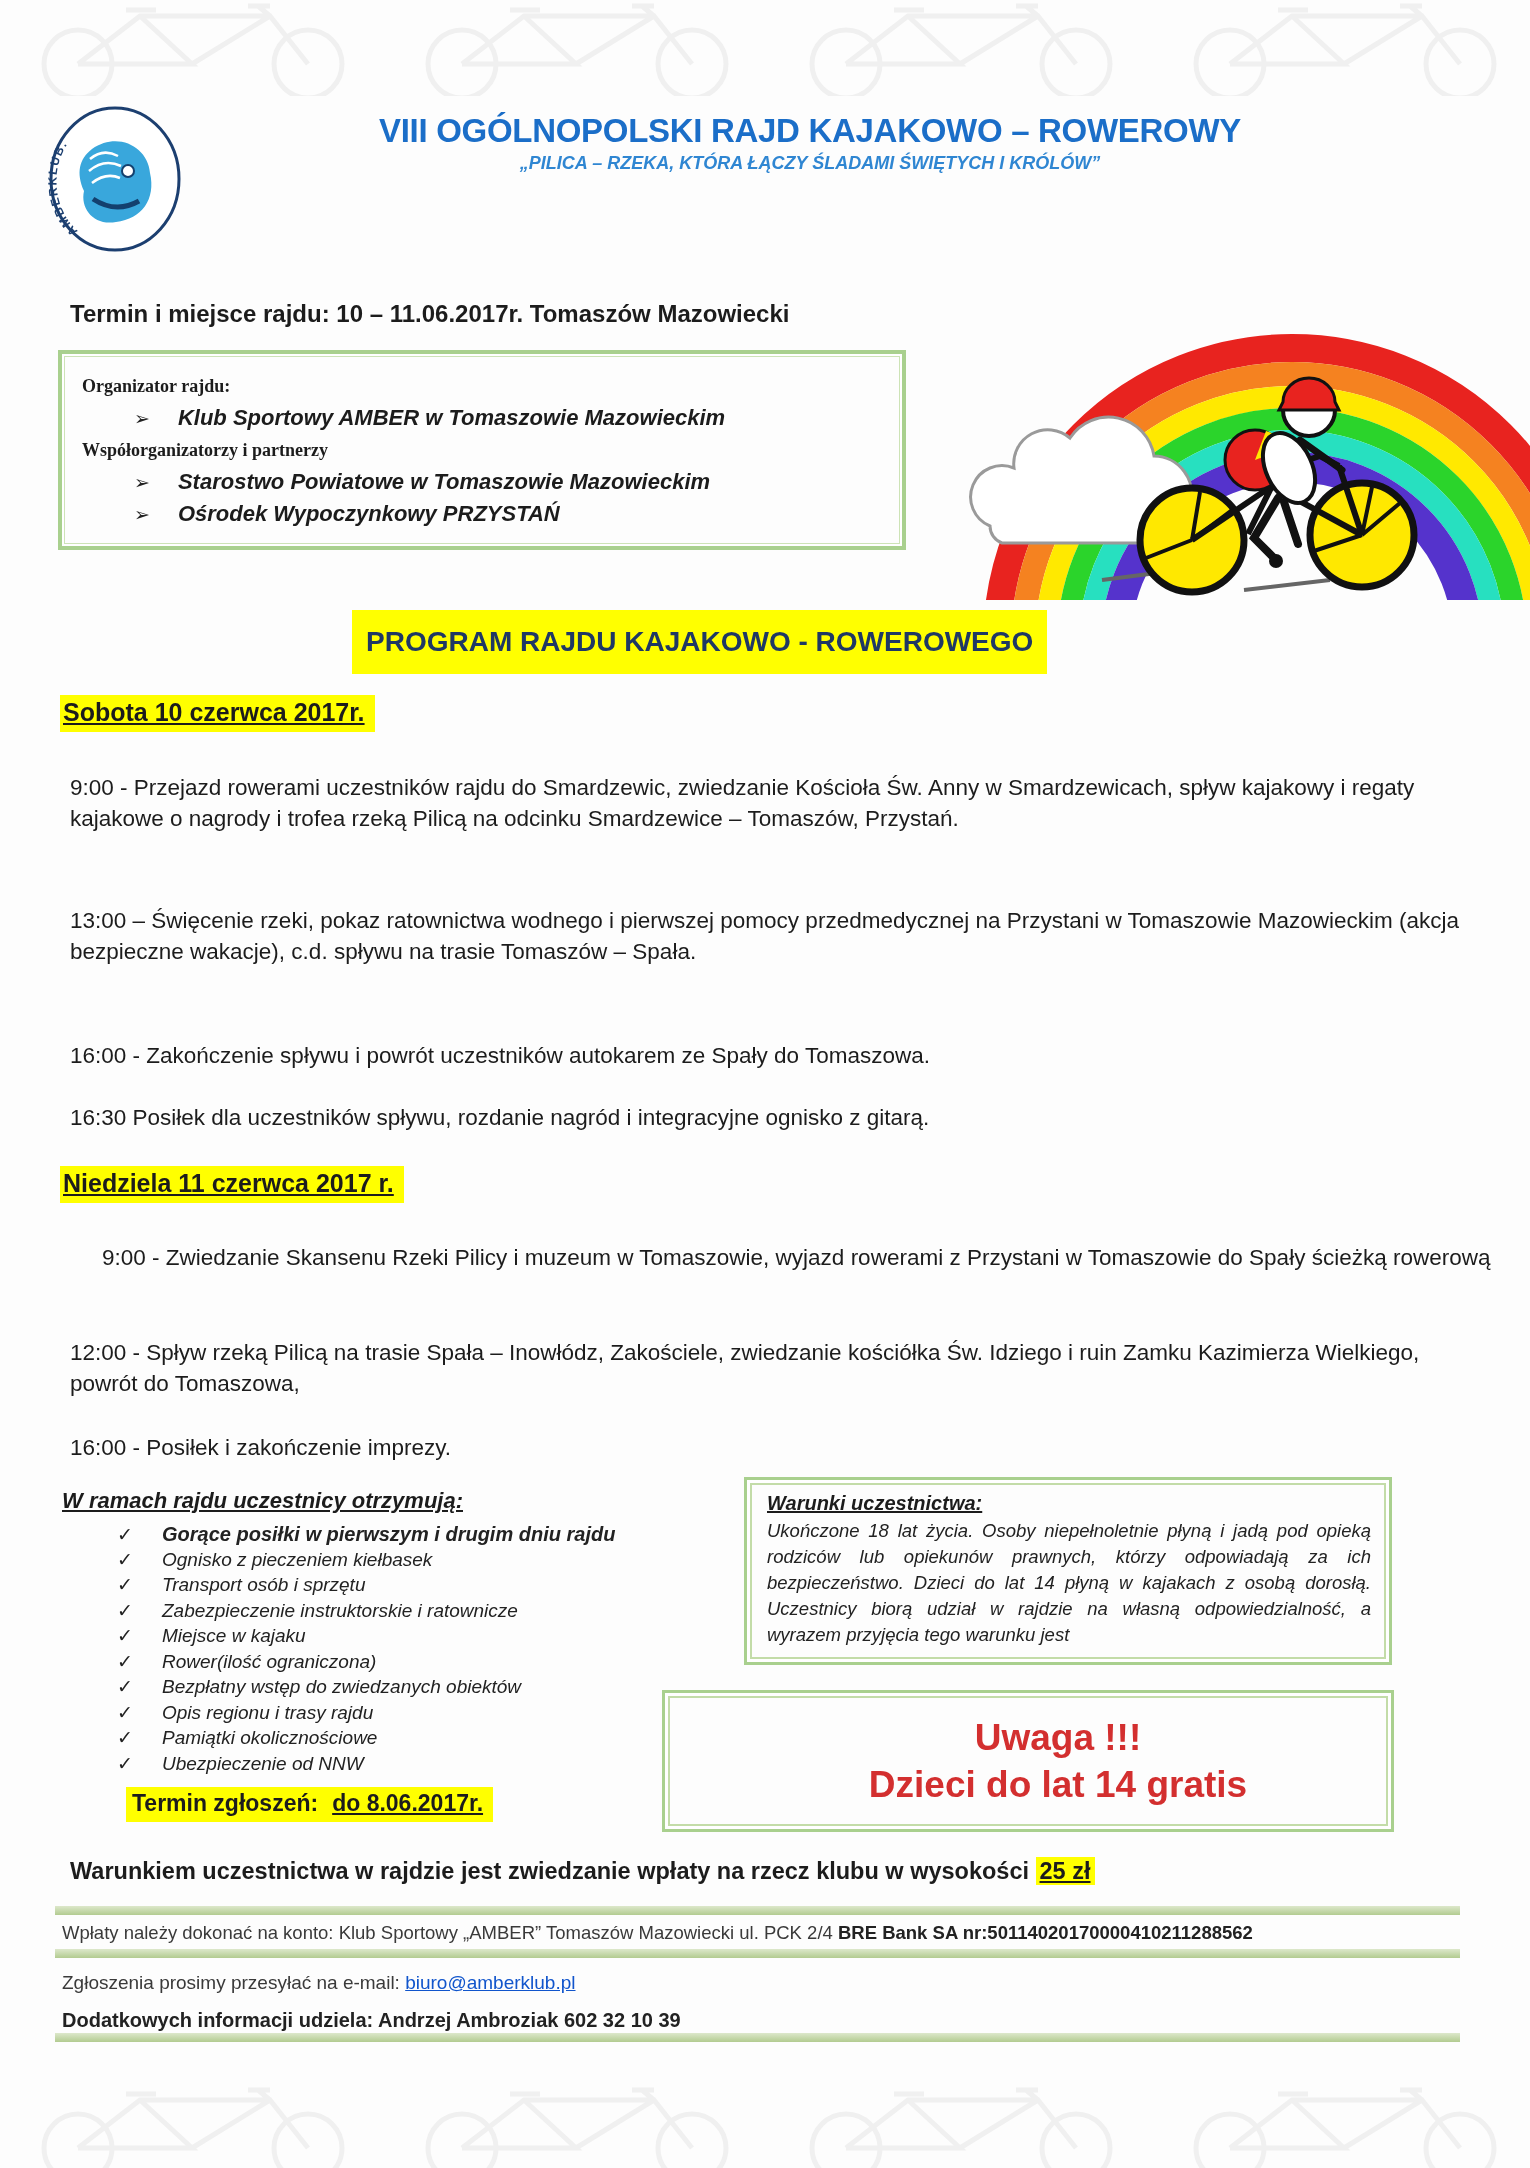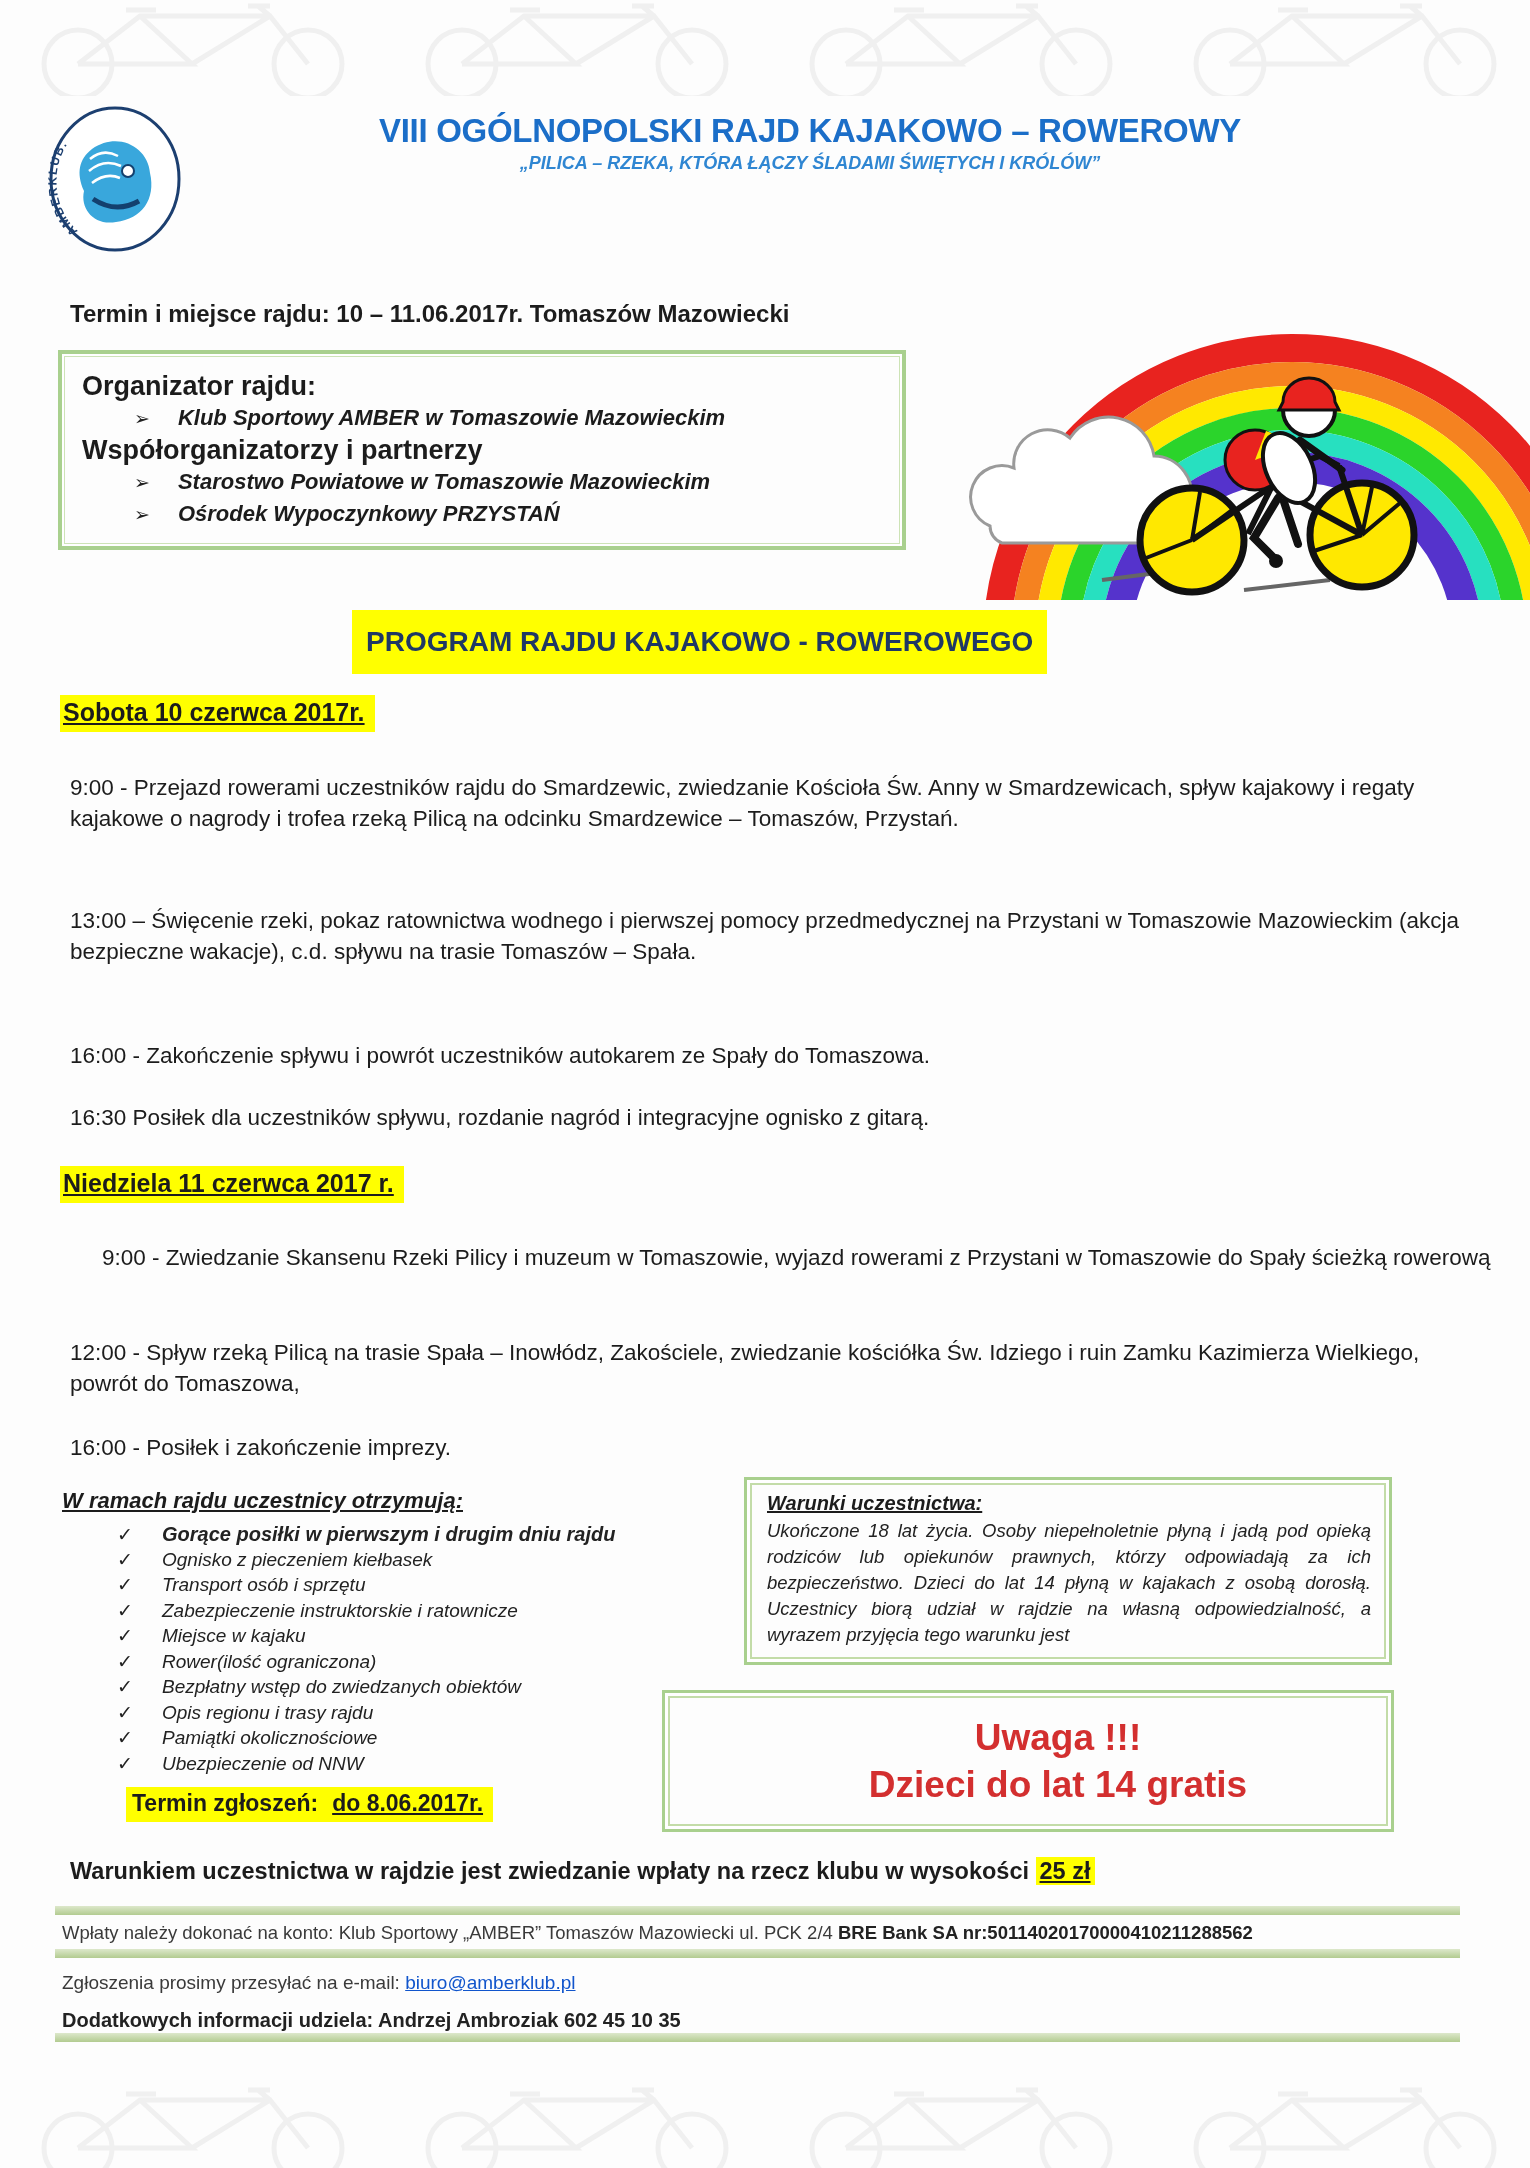--- a/index.html
+++ b/index.html
@@ -15,21 +15,21 @@
   .logo{left:46px;top:103px;width:138px;height:152px;}
   .title{left:220px;top:112px;width:1180px;text-align:center;font-size:33px;font-weight:bold;
          color:#1b6ec8;letter-spacing:-0.3px;white-space:nowrap;}
   .subtitle{left:220px;top:153px;width:1180px;text-align:center;font-size:18px;font-weight:bold;
             font-style:italic;color:#2f86d2;white-space:nowrap;}
   .termin{left:70px;top:300px;font-size:24px;font-weight:bold;}
   
   .org-box{left:58px;top:350px;width:848px;height:200px;border:4px solid #a9d08e;
            box-shadow:inset 0 0 0 2px #ffffff,inset 0 0 0 3px #cde3b6;
            box-sizing:border-box;padding:16px 18px 0 20px;background:#fdfdfd;}
-  .org-heading{font-size:27px;font-weight:bold;line-height:32px;}
+  .org-heading{font-size:18px;font-weight:bold;line-height:32px;font-family:Liberation Serif, serif;}
   .org-row{display:flex;align-items:baseline;padding-left:52px;line-height:32px;}
   .org-bullet{font-family:"DejaVu Sans",sans-serif;font-size:19px;margin-right:28px;color:#222;}
   .org-item{font-size:22px;font-weight:bold;font-style:italic;}
   
   .rainbow{left:942px;top:298px;width:588px;height:302px;}
   
   .program-header{left:352px;top:610px;background:#ffff00;color:#1f3864;
                   font-size:28px;font-weight:bold;padding:16px 14px;white-space:nowrap;}
   .day-heading{background:#ffff00;font-size:25px;font-weight:bold;padding:3px 10px 5px 3px;white-space:nowrap;text-align:right;}
   .day-heading span{text-decoration:underline;}
@@ -232,21 +232,21 @@
   <div class="abs divider d1"></div>
   <div class="abs bank-line">
     <span>Wpłaty należy dokonać na konto: Klub Sportowy „AMBER” Tomaszów Mazowiecki ul. PCK 2/4</span>
     <span class="bank-bold">BRE Bank SA nr:50114020170000410211288562</span>
   </div>
   <div class="abs divider d2"></div>
   <div class="abs email-line">
     <span>Zgłoszenia prosimy przesyłać na e-mail:</span>
     <a class="email-link">biuro@amberklub.pl</a>
   </div>
-  <div class="abs contact-line">Dodatkowych informacji udziela: Andrzej Ambroziak  602 45 10 35</div>
+  <div class="abs contact-line">Dodatkowych informacji udziela: Andrzej Ambroziak  602 32 10 39</div>
   <div class="abs divider d3"></div>
 
   <svg class="abs wm-bottom" viewBox="0 0 1530 96">
     <defs>
       <g id="wmBike2" fill="none" stroke="#f0f0f0" stroke-width="5">
         <circle cx="70" cy="62" r="34"></circle>
         <circle cx="300" cy="62" r="34"></circle>
         <path d="M70,62 L132,14 L262,14 L300,62 M132,14 L184,62 L70,62 M184,62 L262,14 M262,14 L250,4 M240,4 L262,4 M118,8 L148,8"></path>
       </g>
     </defs>

